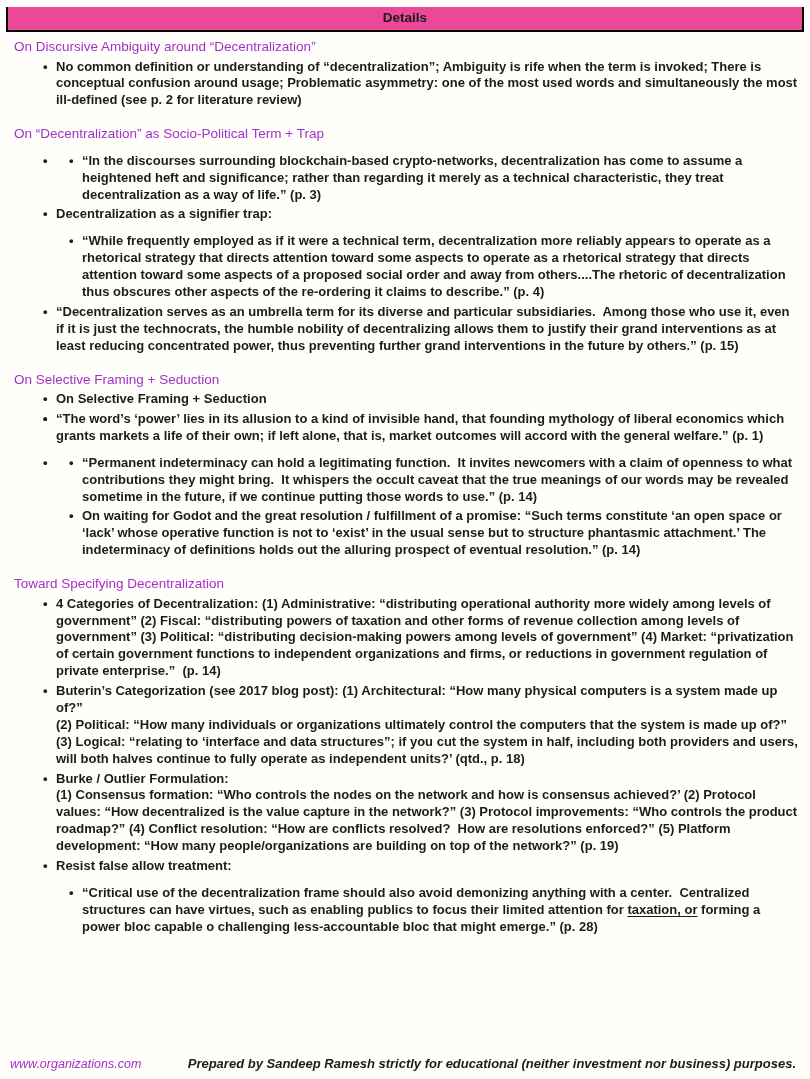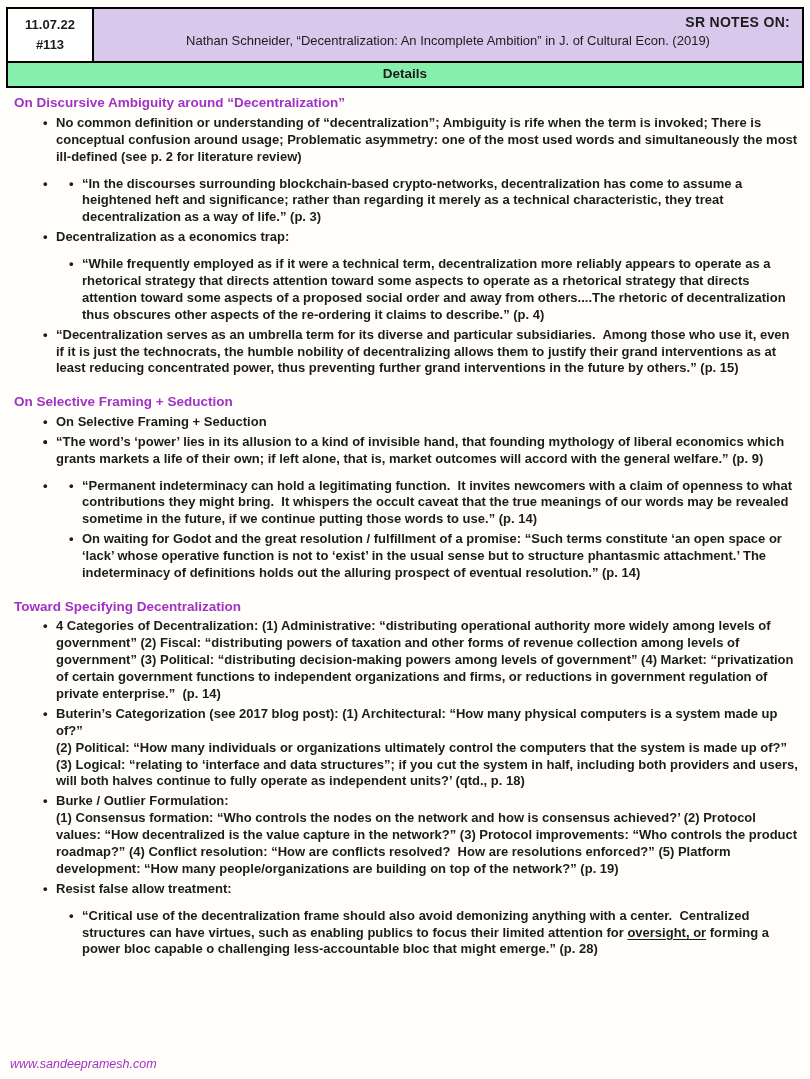--- a/index.html
+++ b/index.html
@@ -35,32 +35,32 @@
     padding: 5px 12px 8px;
   }
   .notes-on { text-align: right; font-weight: bold; font-size: 14px; letter-spacing: .3px; }
   .subtitle { text-align: center; font-size: 13px; margin-top: 3px; }
   .details-bar {
     margin: 0 2px;
     border: 2px solid #000; border-top: none;
     text-align: center;
     font-weight: bold; font-size: 13.5px;
     padding: 3px 0 5px;
-    background: #86efac;
+    background: #ec4899;
   }
   .content {
     flex: 1;
     padding: 6px 8px 0 10px;
     font-size: 13px;
     line-height: 1.3;
     overflow: hidden;
   }
   .section-heading {
     color: var(--accent, #a232c6);
-    font-weight: bold;
+    font-weight: normal;
     font-size: 13.5px;
     margin: 16px 0 3px;
   }
   .content > .section-heading:first-child { margin-top: 0; }
   ul.bullets { list-style: none; font-weight: bold; }
   ul.level-1 { padding-left: 42px; }
   ul.level-2, ul.level-3 { padding-left: 26px; margin-top: 10px; }
   li.note-item { position: relative; margin-bottom: 3px; }
   li.note-item::before {
     content: "\2022";
@@ -87,70 +87,62 @@
     text-align: right;
     flex: 1;
     padding-left: 40px;
   }
 </style>
 </head>
 <body>
 
 <div class="page">
 
-  <header class="header">
-    <div class="date-box">
-      <div>11.07.22</div>
-      <div>#113</div>
-    </div>
-    <div class="title-box">
-      <div class="notes-on">SR NOTES ON:</div>
-      <div class="subtitle">Nathan Schneider, “Decentralization: An Incomplete Ambition” in J. of Cultural Econ. (2019)</div>
-    </div>
-  </header>
 
   <div class="details-bar">
     <span>Details</span>
   </div>
 
   <main class="content">
       <div class="section-heading">On Discursive Ambiguity around “Decentralization”</div>
       <ul class="bullets level-1">
         <li class="note-item"><span class="item-text">No common definition or understanding of “decentralization”; Ambiguity is rife when the term is invoked; There is conceptual confusion around usage; Problematic asymmetry: one of the most used words and simultaneously the most ill-defined (see p. 2 for literature review)</span></li>
       </ul>
+      <div class="section-heading">On “Decentralization” as Socio-Political Term + Trap</div>
       <ul class="bullets level-1">
         <li class="note-item"><ul class="bullets level-2">
             <li class="note-item"><span class="item-text">“In the discourses surrounding blockchain-based crypto-networks, decentralization has come to assume a heightened heft and significance; rather than regarding it merely as a technical characteristic, they treat decentralization as a way of life.” (p. 3)</span></li>
           </ul></li>
-        <li class="note-item"><span class="item-text">Decentralization as a economics trap:</span><ul class="bullets level-2">
+        <li class="note-item"><span class="item-text">Decentralization as a signifier trap:</span><ul class="bullets level-2">
             <li class="note-item"><span class="item-text">“While frequently employed as if it were a technical term, decentralization more reliably appears to operate as a rhetorical strategy that directs attention toward some aspects to operate as a rhetorical strategy that directs attention toward some aspects of a proposed social order and away from others....The rhetoric of decentralization thus obscures other aspects of the re-ordering it claims to describe.” (p. 4)</span></li>
           </ul></li>
         <li class="note-item"><span class="item-text">“Decentralization serves as an umbrella term for its diverse and particular subsidiaries.  Among those who use it, even if it is just the technocrats, the humble nobility of decentralizing allows them to justify their grand interventions as at least reducing concentrated power, thus preventing further grand interventions in the future by others.” (p. 15)</span></li>
       </ul>
       <div class="section-heading">On Selective Framing + Seduction</div>
       <ul class="bullets level-1">
         <li class="note-item"><span class="item-text">On Selective Framing + Seduction</span></li>
         <li class="note-item"></li>
-        <li class="note-item"><span class="item-text">“The word’s ‘power’ lies in its allusion to a kind of invisible hand, that founding mythology of liberal economics which grants markets a life of their own; if left alone, that is, market outcomes will accord with the general welfare.” (p. 9)</span></li>
+        <li class="note-item"><span class="item-text">“The word’s ‘power’ lies in its allusion to a kind of invisible hand, that founding mythology of liberal economics which grants markets a life of their own; if left alone, that is, market outcomes will accord with the general welfare.” (p. 1)</span></li>
         <li class="note-item"><ul class="bullets level-2">
             <li class="note-item"><span class="item-text">“Permanent indeterminacy can hold a legitimating function.  It invites newcomers with a claim of openness to what contributions they might bring.  It whispers the occult caveat that the true meanings of our words may be revealed sometime in the future, if we continue putting those words to use.” (p. 14)</span></li>
             <li class="note-item"><span class="item-text">On waiting for Godot and the great resolution / fulfillment of a promise: “Such terms constitute ‘an open space or ‘lack’ whose operative function is not to ‘exist’ in the usual sense but to structure phantasmic attachment.’ The indeterminacy of definitions holds out the alluring prospect of eventual resolution.” (p. 14)</span></li>
           </ul></li>
       </ul>
       <div class="section-heading">Toward Specifying Decentralization</div>
       <ul class="bullets level-1">
         <li class="note-item"><span class="item-text">4 Categories of Decentralization: (1) Administrative: “distributing operational authority more widely among levels of government” (2) Fiscal: “distributing powers of taxation and other forms of revenue collection among levels of government” (3) Political: “distributing decision-making powers among levels of government” (4) Market: “privatization of certain government functions to independent organizations and firms, or reductions in government regulation of private enterprise.”  (p. 14)</span></li>
         <li class="note-item"><span class="item-text">Buterin’s Categorization (see 2017 blog post): (1) Architectural: “How many physical computers is a system made up of?”
 (2) Political: “How many individuals or organizations ultimately control the computers that the system is made up of?”
 (3) Logical: “relating to ‘interface and data structures”; if you cut the system in half, including both providers and users, will both halves continue to fully operate as independent units?’ (qtd., p. 18)</span></li>
         <li class="note-item"><span class="item-text">Burke / Outlier Formulation:
 (1) Consensus formation: “Who controls the nodes on the network and how is consensus achieved?’ (2) Protocol values: “How decentralized is the value capture in the network?” (3) Protocol improvements: “Who controls the product roadmap?” (4) Conflict resolution: “How are conflicts resolved?  How are resolutions enforced?” (5) Platform development: “How many people/organizations are building on top of the network?” (p. 19)</span></li>
         <li class="note-item"><span class="item-text">Resist false allow treatment:</span><ul class="bullets level-2">
-            <li class="note-item"><span class="item-text">“Critical use of the decentralization frame should also avoid demonizing anything with a center.  Centralized structures can have virtues, such as enabling publics to focus their limited attention for <u>oversight, or</u> forming a power bloc capable o challenging less-accountable bloc that might emerge.” (p. 28)</span></li>
+            <li class="note-item"><span class="item-text">“Critical use of the decentralization frame should also avoid demonizing anything with a center.  Centralized structures can have virtues, such as enabling publics to focus their limited attention for <u>taxation, or</u> forming a power bloc capable o challenging less-accountable bloc that might emerge.” (p. 28)</span></li>
           </ul></li>
       </ul>
     </main>
 
   <footer class="footer">
-    <a href="#" class="site">www.sandeepramesh.com</a>
+    <a href="#" class="site">www.organizations.com</a>
+    <div class="disclaimer">Prepared by Sandeep Ramesh strictly for educational (neither investment nor business) purposes.</div>
   </footer>
 
 </div>
 
 </body></html>

